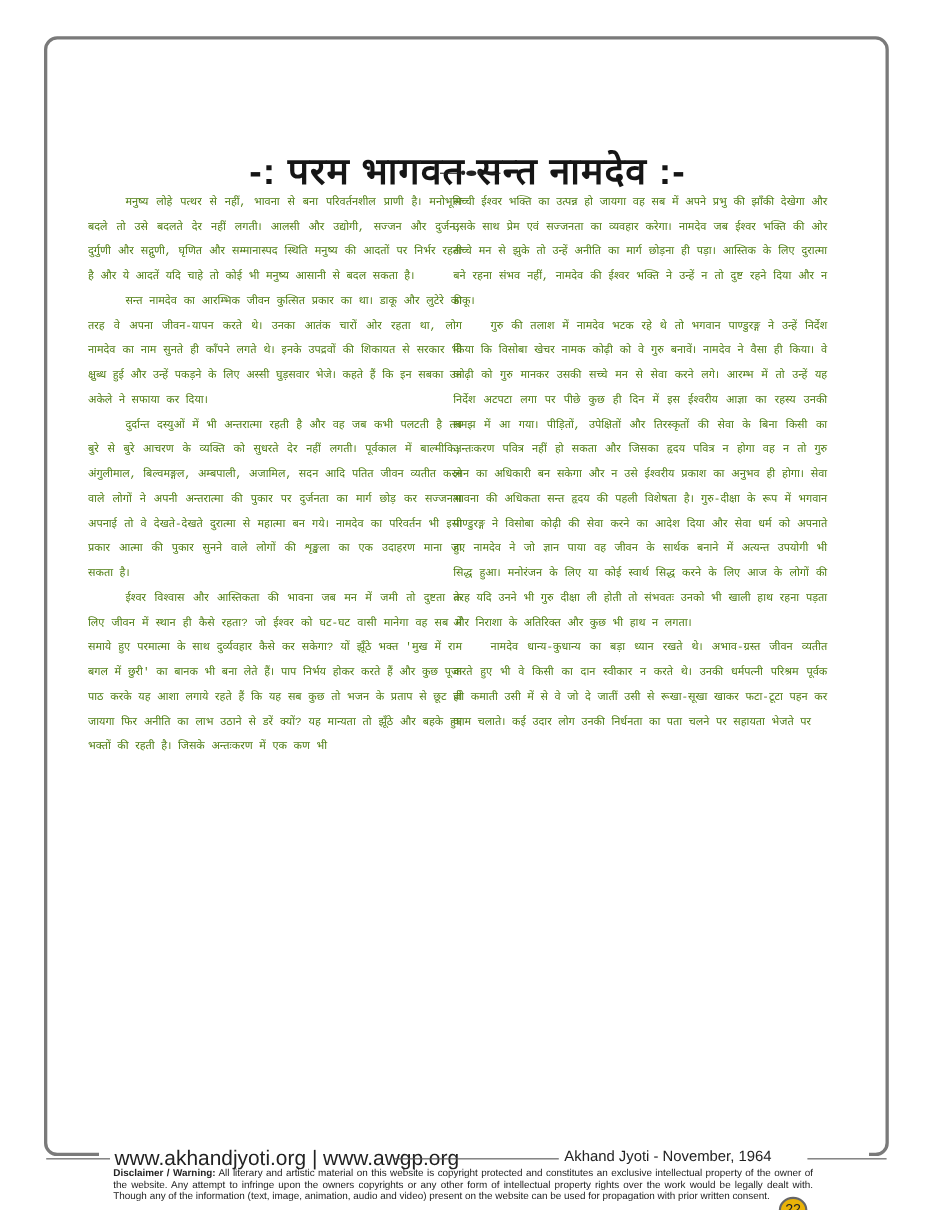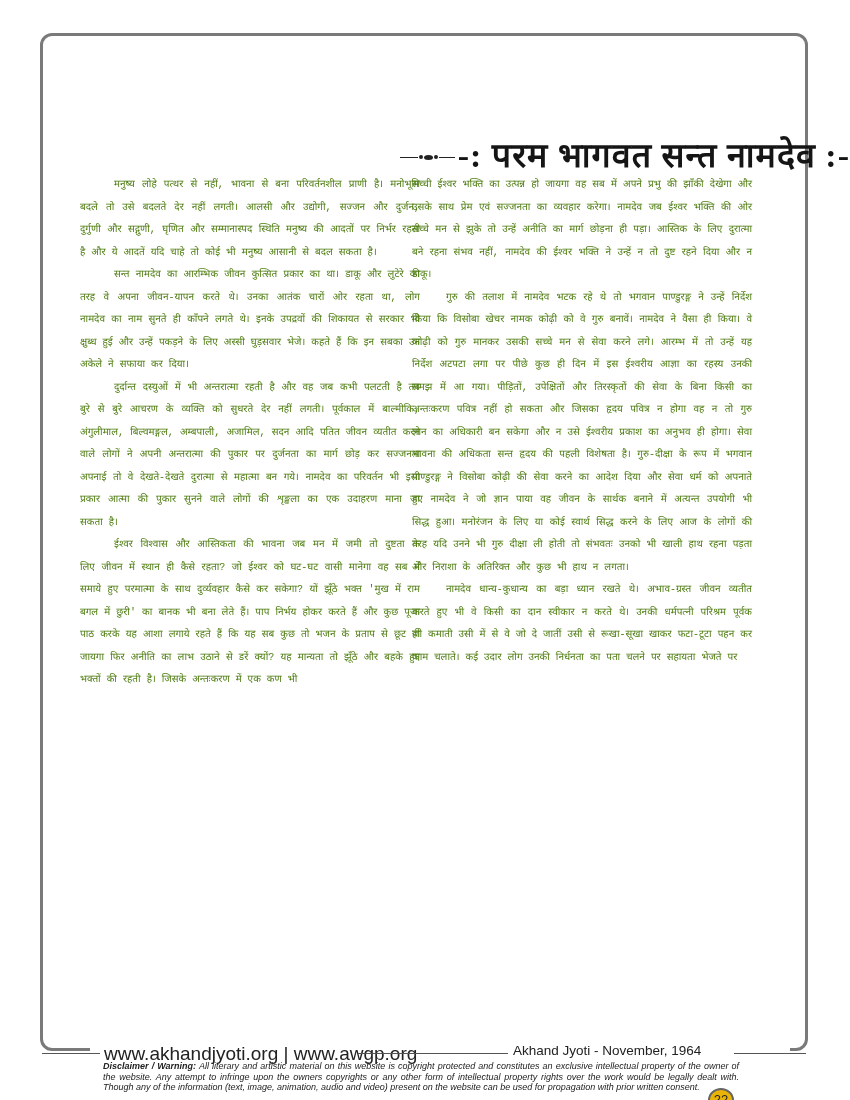--- a/index.html
+++ b/index.html
@@ -1,33 +1,33 @@
 <!DOCTYPE html>
 <html><head>
 <meta charset="utf-8">
 <style>
   html, body { margin: 0; padding: 0; background: #ffffff; }
   body { width: 850px; height: 1100px; position: relative; overflow: hidden; font-family: "DejaVu Sans", sans-serif; color: #111; }
   .frame { position: absolute; left: 40px; top: 33px; width: 768px; height: 1018px; border: 3px solid #7a7a7a; border-radius: 12px; box-sizing: border-box; }
   .frame-mask { position: absolute; left: 90px; top: 1040px; width: 700px; height: 20px; background: #fff; }
-  .title { position: absolute; left: 0; right: 0; top: 108px; text-align: right; font-family: Liberation Serif, serif; font-size: 34px; font-weight: bold; letter-spacing: 1px; color: #151515; }
+  .title { position: absolute; left: 0; right: 0; top: 108px; text-align: center; font-family: Liberation Sans, sans-serif; font-size: 34px; font-weight: bold; letter-spacing: 1px; color: #151515; }
   .ornament { position: absolute; left: 400px; top: 155px; width: 55px; height: 6px; }
   .ornament .ln { position: absolute; top: 2px; height: 1px; background: #222; }
   .ornament .dot { position: absolute; top: 0; width: 6px; height: 5px; background: #222; border-radius: 50%; }
   .col { position: absolute; top: 174px; width: 340px; font-family: Liberation Mono, monospace; font-size: 10px; line-height: 22.5px; text-align: justify; color: #4d7c0f; }
   .col.left { left: 80px; }
   .col.right { left: 412px; }
   .col p { margin: 0; text-indent: 0; }
   .col p.ind { text-indent: 34px; }
   .col p + p { margin-top: 0; }
   .footer-line { position: absolute; height: 1px; background: #555; top: 1053px; }
   .footer-url { position: absolute; left: 104px; top: 1043px; font-family: "Liberation Sans", sans-serif; font-size: 19px; color: #222; }
   .footer-mag { position: absolute; left: 513px; top: 1043px; font-family: "Liberation Sans", sans-serif; font-size: 13.5px; color: #222; }
   .page-num { position: absolute; left: 708px; top: 1088px; width: 26px; height: 24px; border: 2px solid #666; border-radius: 50%; box-sizing: border-box; text-align: center; font-family: "Liberation Sans", sans-serif; font-weight: normal; font-size: 13px; line-height: 20px; background: #eab308; color: #222; }
-  .disclaimer { position: absolute; left: 103px; top: 1061px; width: 636px; font-family: "Liberation Sans", sans-serif; font-size: 9px; line-height: 10.5px; text-align: justify; color: #222; font-style: italic; }
+  .disclaimer { position: absolute; left: 103px; top: 1061px; width: 636px; font-family: "Liberation Sans", sans-serif; font-size: 9px; line-height: 10.5px; text-align: justify; color: #222; }
   .disclaimer b { font-weight: bold; }
 </style>
 </head>
 <body>
 
 <div class="frame"></div>
 <div class="frame-mask"></div>
 
 <h1 class="title">-: परम भागवत सन्त नामदेव :-</h1>
 

